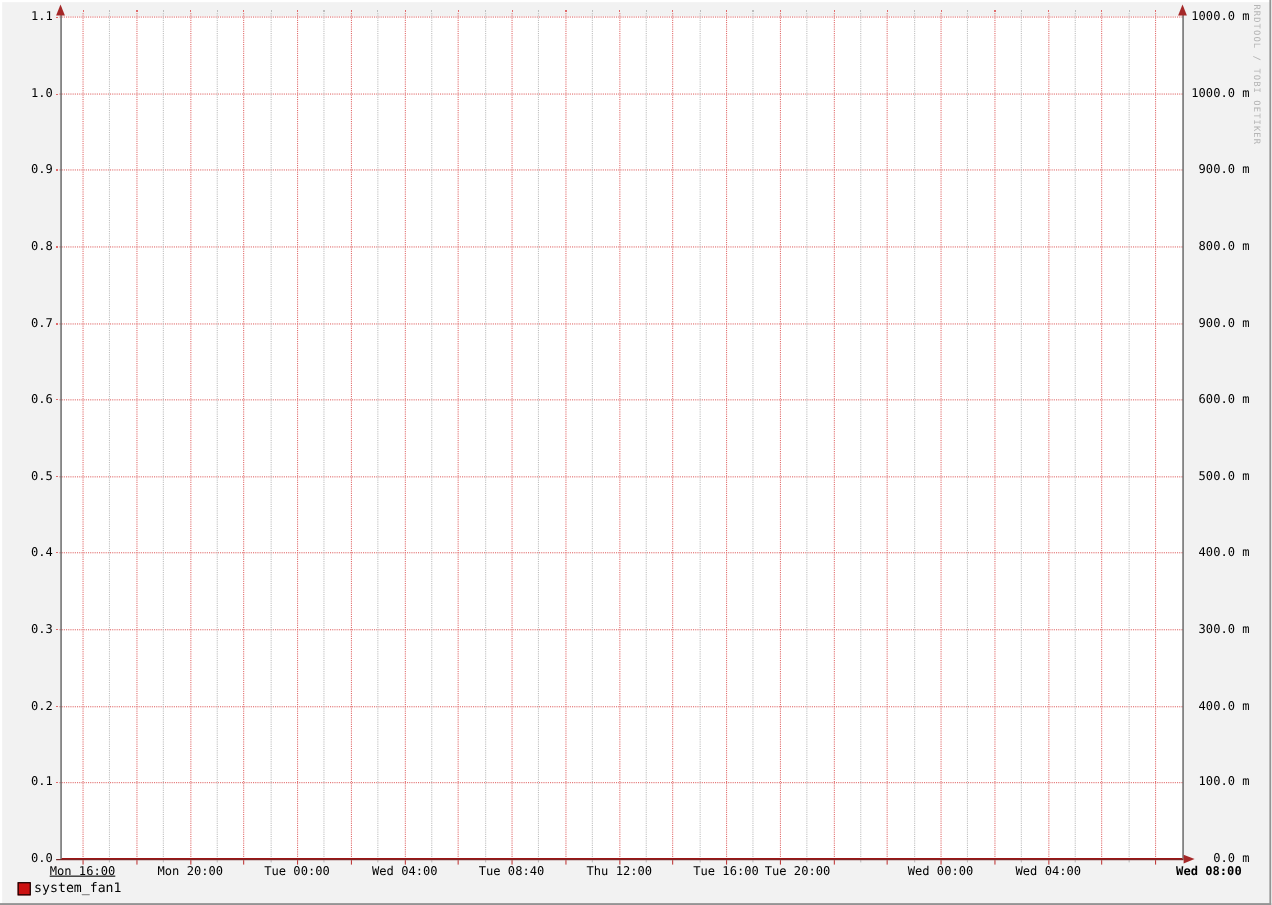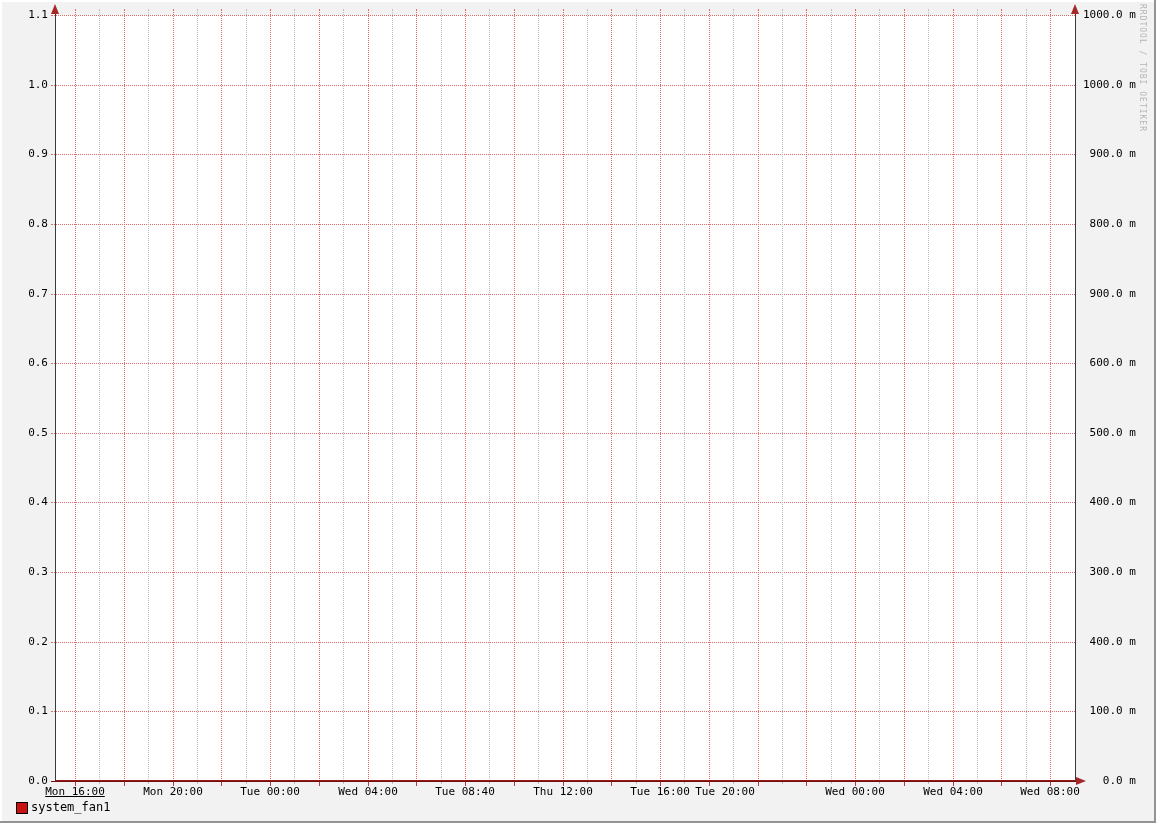--- a/index.html
+++ b/index.html
@@ -186,21 +186,21 @@
       <div class="abs xlab" style="left: 75px; text-decoration: underline;">Mon 16:00</div>
       <div class="abs xlab" style="left: 173px;">Mon 20:00</div>
       <div class="abs xlab" style="left: 270px;">Tue 00:00</div>
       <div class="abs xlab" style="left: 368px;">Wed 04:00</div>
       <div class="abs xlab" style="left: 465px;">Tue 08:40</div>
       <div class="abs xlab" style="left: 563px;">Thu 12:00</div>
       <div class="abs xlab" style="left: 660px;">Tue 16:00</div>
       <div class="abs xlab" style="left: 725px;">Tue 20:00</div>
       <div class="abs xlab" style="left: 855px;">Wed 00:00</div>
       <div class="abs xlab" style="left: 953px;">Wed 04:00</div>
-      <div class="abs xlab" style="left: 1050px;">Wed 08:00</div>
+      <div class="abs xlab" style="left: 1099px; font-weight: bold;">Wed 08:00</div>
     </div>
 
   <div class="abs" id="y-axis-left"></div>
   <div class="abs" id="y-axis-right"></div>
   <div class="abs" id="x-axis"></div>
   <div class="abs" id="series-line"></div>
 
   <div class="abs arrow-up" id="arrow-y-left"></div>
   <div class="abs arrow-up" id="arrow-y-right"></div>
   <div class="abs" id="arrow-x"></div>

